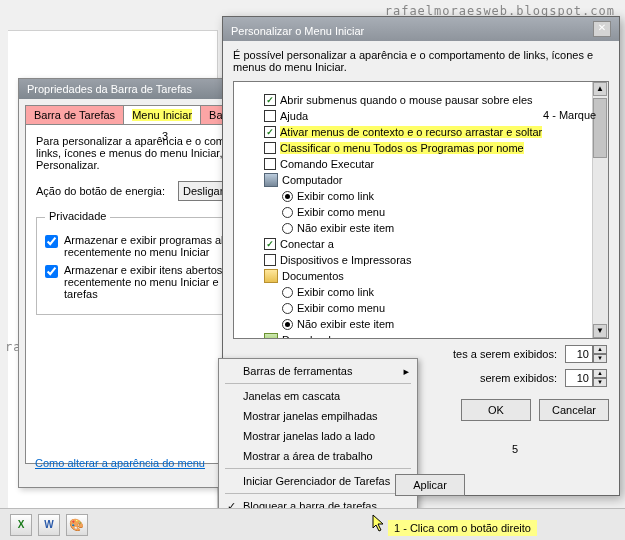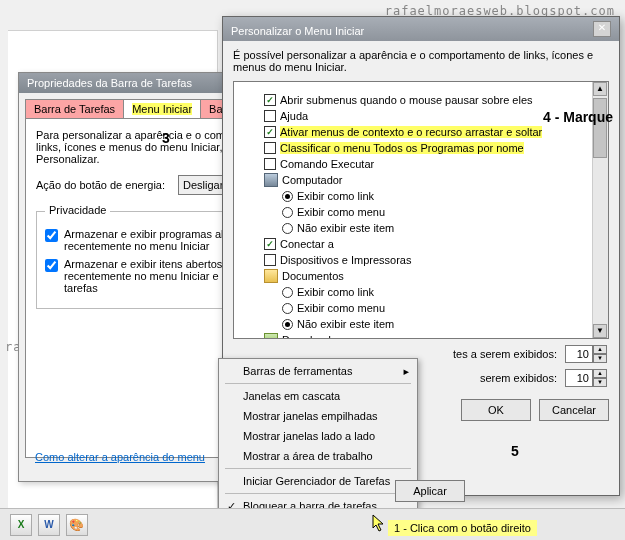--- a/index.html
+++ b/index.html
@@ -18,21 +18,21 @@
   font-family: monospace;
   font-size: 12px;
   color: #888;
   letter-spacing: 1px;
 }
 .wm1 { top: 4px; right: 10px; }
 .wm2 { top: 340px; left: 5px; }
 .cell-border { position:absolute; top:30px; left:8px; width:210px; height:480px; border-right:1px solid #d0d0d0; border-top:1px solid #d0d0d0; background:#fff; }
 .prop-dialog {
   position: absolute;
-  top: 72px; left: 18px;
+  top: 78px; left: 18px;
   width: 300px; height: 410px;
   background: #f0f0f0;
   border: 1px solid #888;
   box-shadow: 2px 2px 6px rgba(0,0,0,0.2);
 }
 .titlebar {
   background: linear-gradient(#9aa0a8, #808890);
   color: #fff;
   padding: 4px 8px;
   font-size: 11px;
@@ -107,34 +107,34 @@
   width:200px;
   background:#f0f0f0;
   border:1px solid #888;
   box-shadow:2px 2px 6px rgba(0,0,0,0.3);
   padding:2px;
 }
 .ctx-item { padding:4px 22px 4px 22px; font-size:11px; position:relative; }
 .ctx-item.sub::after { content:"▸"; position:absolute; right:6px; }
 .ctx-sep { height:1px; background:#bbb; margin:2px 4px; }
 .ctx-item .chkmark { position:absolute; left:6px; }
-.annot-abs { position:absolute; font-weight:bold; font-size:14px; }
+.annot-abs { position:absolute; font-weight:normal; font-size:11px; }
 .a3 { top:130px; left:162px; }
 .a5 { top:443px; left:500px; text-align:center; width:30px; }
 .a4 { top:109px; left:543px; }
 .bottombar {
   position:absolute; bottom:0; left:0; width:625px; height:32px;
   background:#e8e8e8; border-top:1px solid #bbb;
   display:flex; align-items:center; gap:6px; padding:0 10px;
 }
 .taskico { width:22px; height:22px; border:1px solid #aaa; background:linear-gradient(#fff,#ddd); display:flex; align-items:center; justify-content:center; font-size:10px; font-weight:bold; }
 .taskico.x { color:#1a7a1a; }
 .taskico.w { color:#2a5aaa; }
 .taskico.paint { font-size:12px; }
-.applybtn { position:absolute; bottom:38px; right:160px; }
+.applybtn { position:absolute; bottom:44px; right:160px; }
 .callout1 {
   position:absolute; bottom:4px; left:388px;
   background:#ffff88; padding:2px 6px;
   font-size:11px; border:0;
 }
 .cursor-arrow {
   position:absolute; bottom:8px; left:372px;
   width:14px; height:18px;
 }
 </style>

